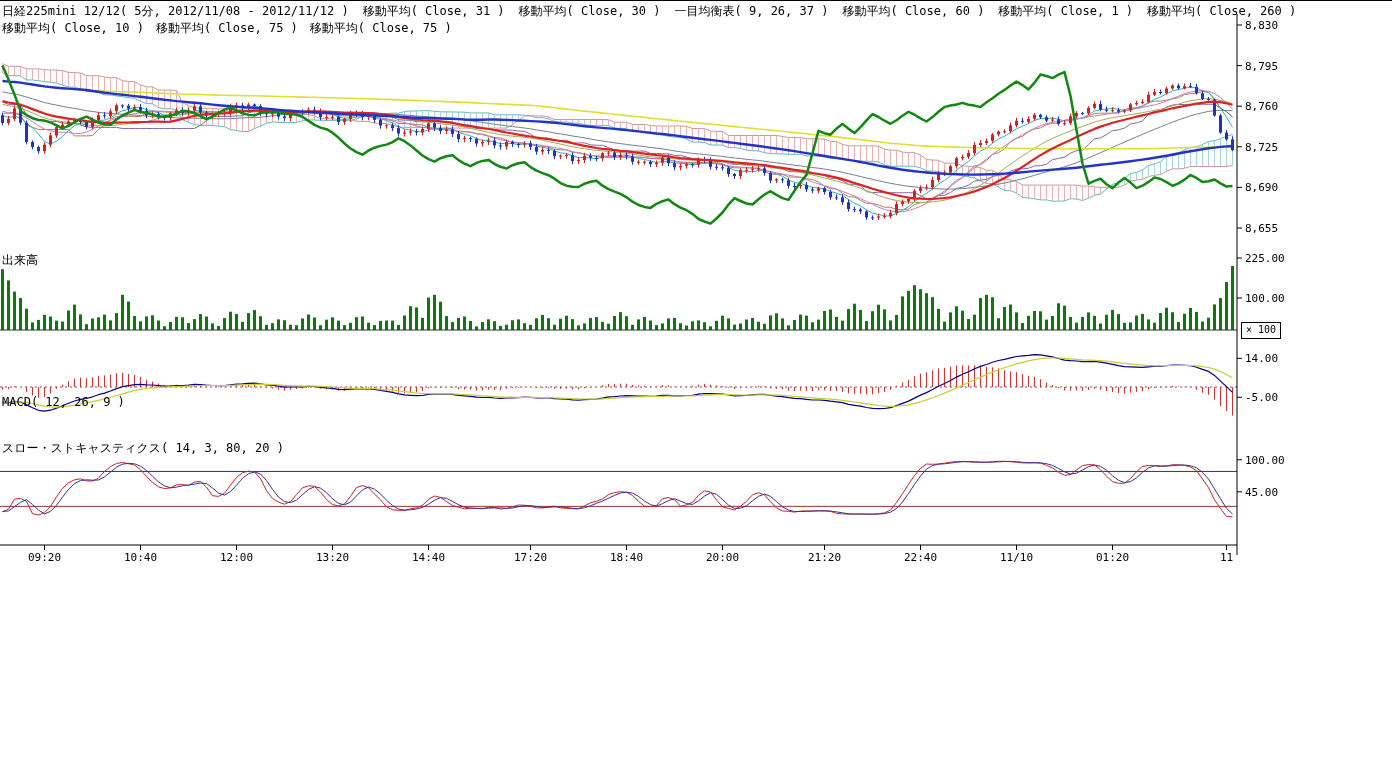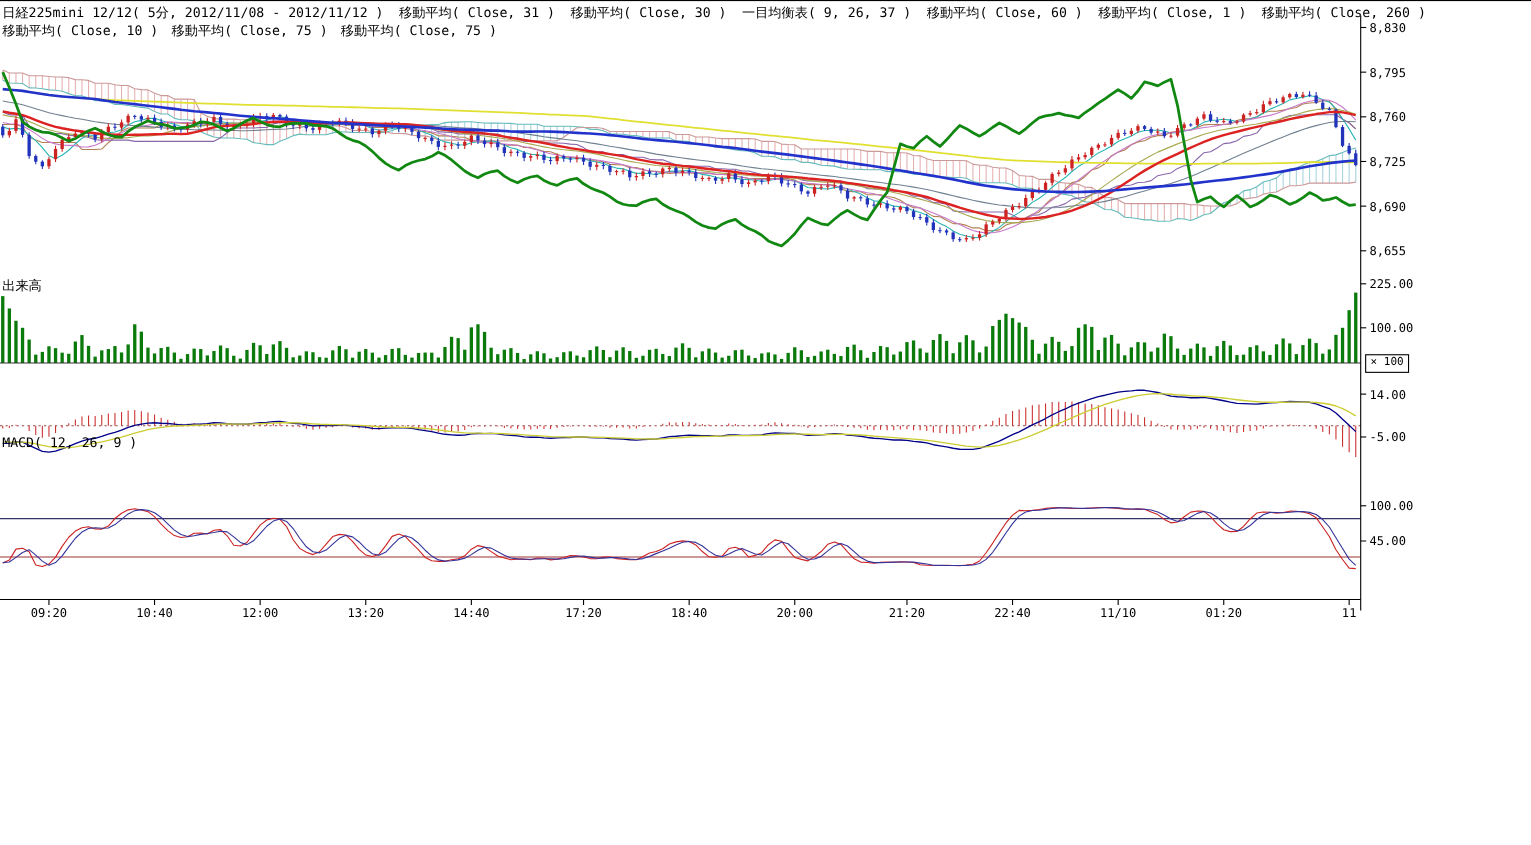--- a/index.html
+++ b/index.html
@@ -1139,14 +1139,15 @@
     <span>移動平均( Close, 260 )</span>
   </div>
   <div class="hdr r2">
     <span>移動平均( Close, 10 )</span>
     <span>移動平均( Close, 75 )</span>
     <span>移動平均( Close, 75 )</span>
   </div>
 
   <div class="ptitle t-vol">出来高</div>
   <div class="ptitle t-macd">MACD( 12, 26, 9 )</div>
+  <div class="ptitle t-stoch">スロー・ストキャスティクス( 14, 3, 80, 20 )</div>
   <div class="unitbox">× 100</div>
 </div>
 
 </body></html>

